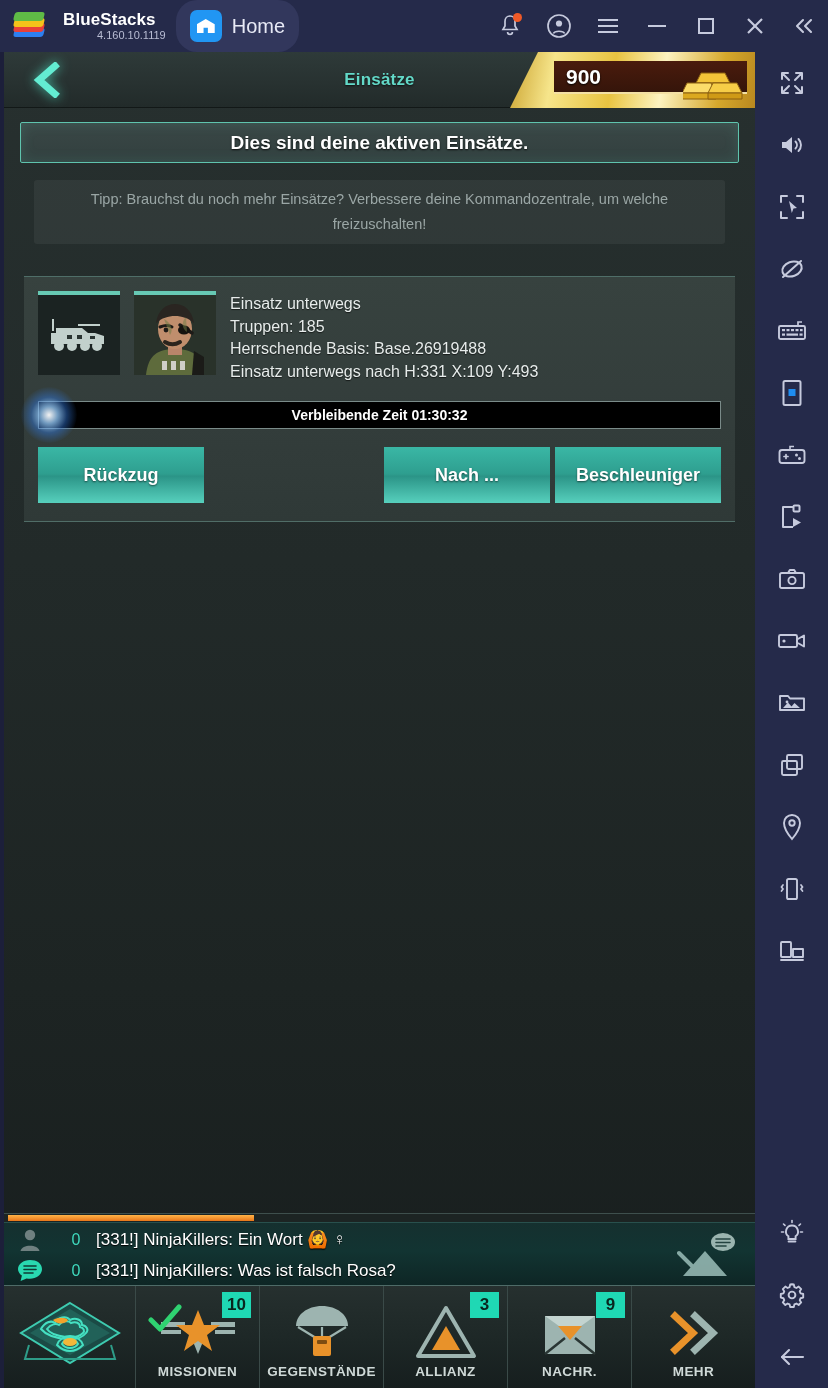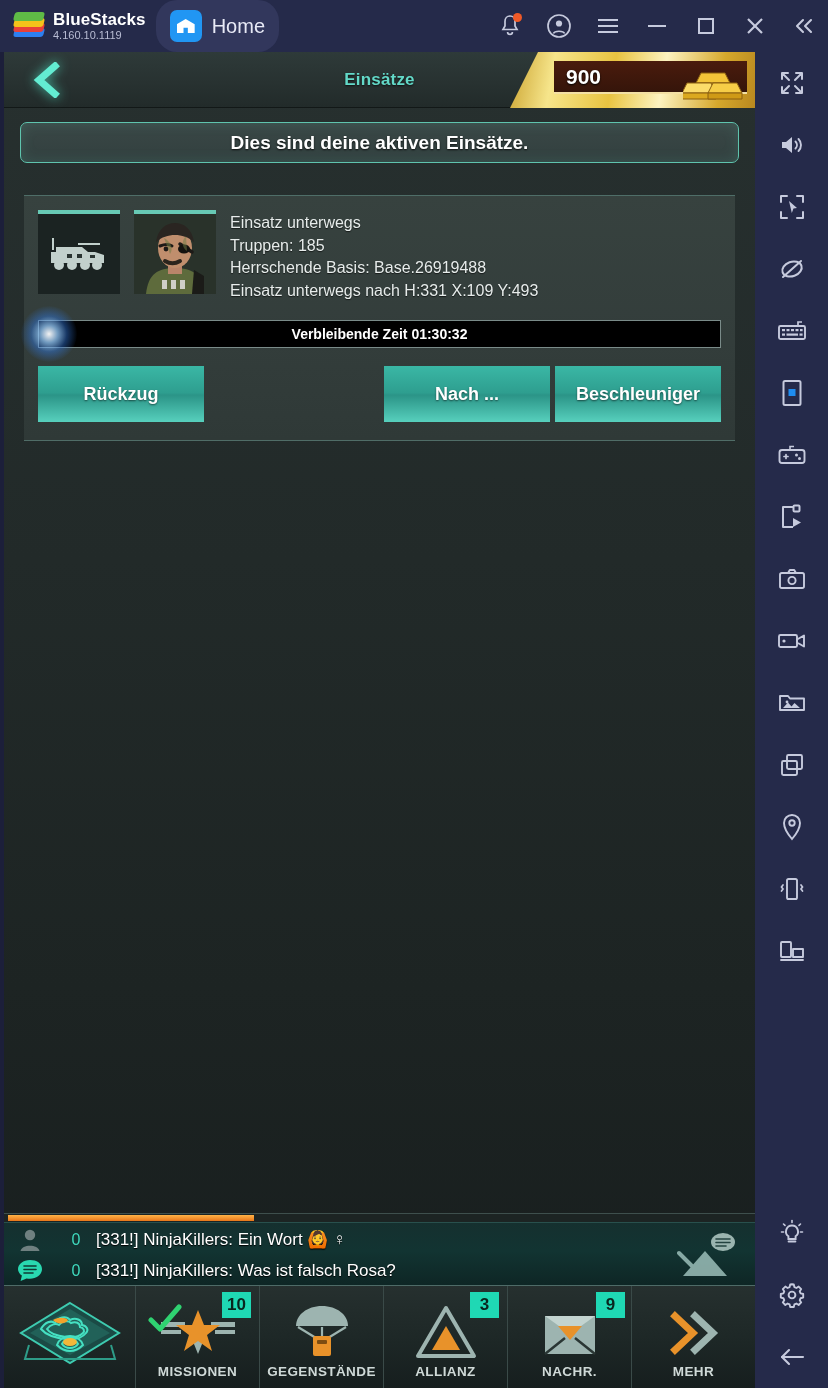--- a/index.html
+++ b/index.html
@@ -17,21 +17,21 @@
     background: #252a4a; display: flex; align-items: stretch;
   }
   .bs-brand { display: flex; align-items: center; padding: 0 10px 0 14px; gap: 9px; }
   .bs-logo { width: 30px; height: 30px; position: relative; }
   .bs-logo i { position: absolute; left: 0; width: 30px; height: 9px; border-radius: 3px; display: block; }
   .bs-logo i:nth-child(1) { top: 17px; background: #2d7ff0; transform: skewX(-14deg); }
   .bs-logo i:nth-child(2) { top: 12px; background: #e8403a; transform: skewX(-14deg); }
   .bs-logo i:nth-child(3) { top: 7px;  background: #f5c21a; transform: skewX(-14deg); }
   .bs-logo i:nth-child(4) { top: 1px;  background: #5fbb46; transform: skewX(-14deg); }
   .bs-name { font-size: 17px; font-weight: bold; color: #ffffff; line-height: 18px; letter-spacing: .1px; text-align: center; }
-  .bs-ver { font-size: 11px; color: #b9bdd4; line-height: 13px; }
+  .bs-ver { font-size: 11px; color: #b9bdd4; line-height: 13px; margin-left: 44px; }
 
   .bs-tab {
     display: flex; align-items: center; gap: 10px; padding: 8px 14px;
     min-width: 0; position: relative; border-radius: 21px;
   }
   .bs-tab.active { background: #32375c; }
   .bs-tab.game { background: #1d2142; max-width: 134px; overflow: hidden; }
   .tab-icon { width: 32px; height: 32px; border-radius: 7px; flex: none; position: relative; overflow: hidden; }
   .tab-icon.home { background: #2196f3; }
   .tab-icon.home::after {
@@ -96,21 +96,21 @@
     border-bottom: 2px solid #f3e0a4;
     display: flex; align-items: center;
   }
   .gold-val { font-size: 21px; font-weight: bold; color: #ffffff; padding-left: 12px; text-shadow: 0 1px 2px #000; }
   .gold-bars { position: absolute; right: 12px; top: 7px; width: 60px; height: 42px; }
 
   
   .g-banner {
     margin: 14px 16px 0 16px; height: 41px;
     background: linear-gradient(180deg,#3a4746 0%,#32403f 100%);
-    border: 1px solid #5fc4ae; border-radius: 7px;
+    border: 1px solid #5fc4ae; border-radius: 2px;
     display: flex; align-items: center; justify-content: center;
     box-shadow: inset 0 0 14px rgba(95,196,174,.18);
   }
   .g-banner span { font-size: 19px; font-weight: bold; color: #ffffff; text-shadow: 0 1px 2px rgba(0,0,0,.8); }
 
   
   .g-tip {
     margin: 17px 30px 0 30px; min-height: 52px; padding: 7px 18px;
     background: rgba(255,255,255,.055); border-radius: 3px;
     display: flex; align-items: center; justify-content: center; text-align: center;
@@ -481,20 +481,23 @@
             <polygon points="25,34 59,34 59,40 25,40" fill="#cf9a16"></polygon>
           </g>
         </svg>
       </div>
     </div>
 
     <div class="g-banner">
       <span>Dies sind deine aktiven Einsätze.</span>
     </div>
 
+    <div class="g-tip">
+      <span>Tipp: Brauchst du noch mehr Einsätze? Verbessere deine Kommandozentrale, um welche freizuschalten!</span>
+    </div>
 
     <div class="m-card">
       <div class="m-head">
 
         <div class="thumb">
           <svg class="veh" viewBox="0 0 62 34">
             <g fill="#c2d0cc">
               <path d="M3 14h44l9 3v8H3z"></path>
               <path d="M8 9h26l6 5H8z"></path>
               <rect x="30" y="5" width="22" height="2"></rect>

